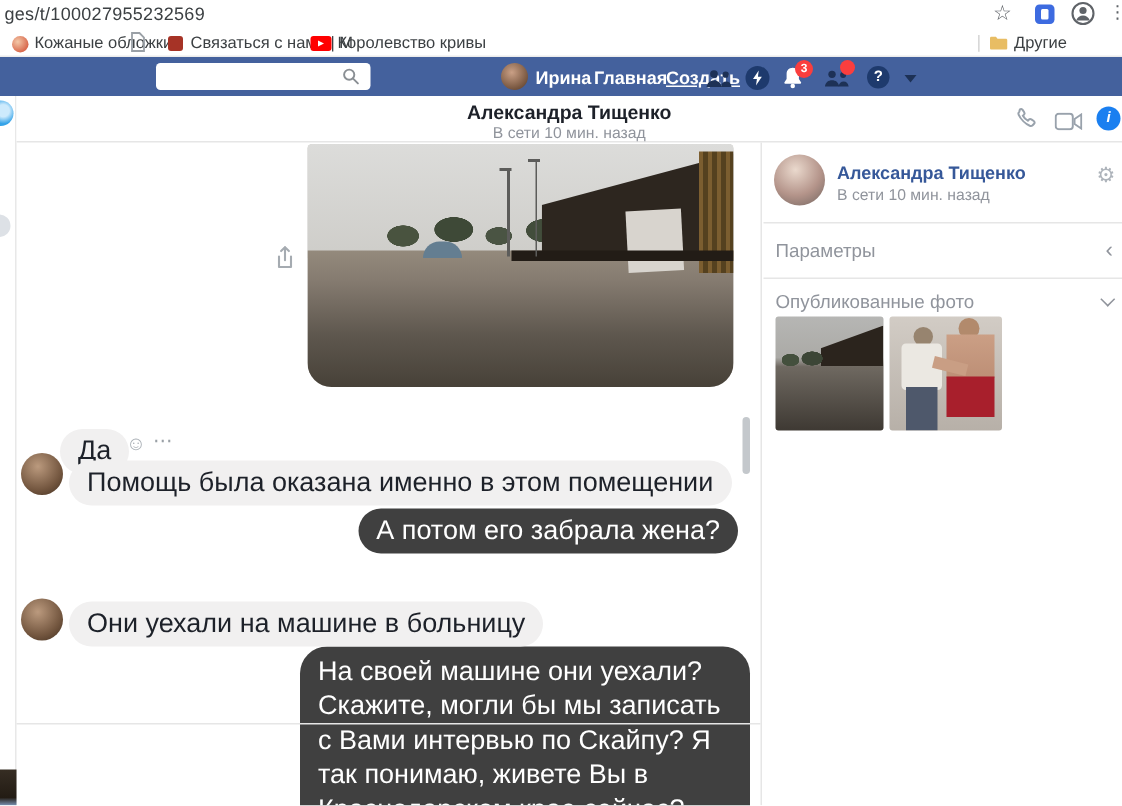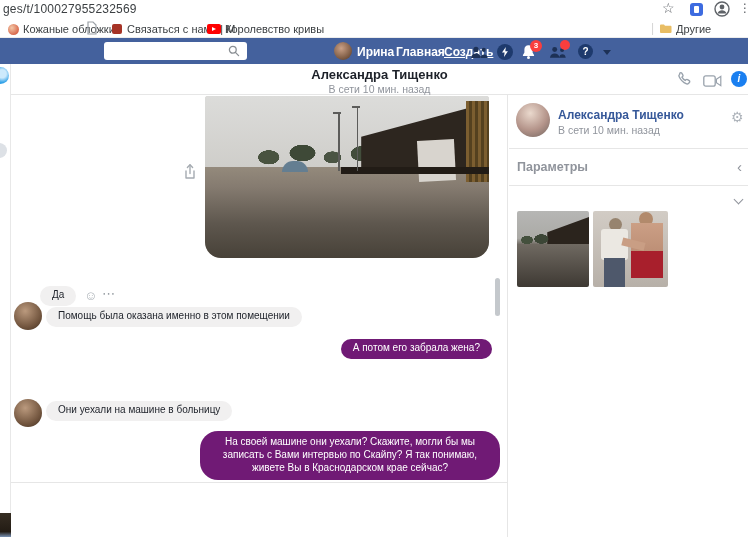--- a/index.html
+++ b/index.html
@@ -92,23 +92,23 @@
   .cp-slats{position:absolute;right:0;top:3%;width:8%;height:50%;
             background:repeating-linear-gradient(90deg,#7c5e30 0 3px,#55411f 3px 6px);}
   .cp-deck{position:absolute;right:0;top:44%;width:52%;height:4%;background:#221c16;}
   .cp-pole1{position:absolute;left:47%;top:11%;width:1.5px;height:35%;background:#5c5c5a;}
   .cp-pole2{position:absolute;left:53.5%;top:7%;width:1.5px;height:39%;background:#5c5c5a;}
   .cp-lamp1{position:absolute;left:45.2%;top:10%;width:8px;height:2px;background:#5c5c5a;}
   .cp-lamp2{position:absolute;left:51.7%;top:6%;width:8px;height:2px;background:#5c5c5a;}
   .share-ic{left:182px;top:163px;}
 
   
-  .bubble{font-size:10px;line-height:1.28;padding:3px 12px 4px;border-radius:17px;white-space:nowrap;}
+  .bubble{font-size:18px;line-height:1.28;padding:3px 12px 4px;border-radius:17px;white-space:nowrap;}
   .in{background:#f1f0f0;color:#1d2129;}
-  .out{background:#701a75;color:#fff;text-align:center;}
+  .out{background:#404040;color:#fff;}
   .m-in1{left:40px;top:286px;}
   .hov-smile{left:84px;top:288px;font-size:13px;color:#aab0b6;}
   .hov-more{left:102px;top:286px;font-size:13px;color:#9aa0a6;letter-spacing:1px;}
   .ava{width:28px;height:28px;border-radius:50%;
        background:radial-gradient(circle at 40% 32%, #bb9a7e, #73563f 62%, #3f2d1e);}
   .ava1{left:14px;top:302px;}
   .ava2{left:14px;top:399px;}
   .m-in2{left:46px;top:307px;}
   .m-out1{right:256px;top:339px;}
   .m-in3{left:40px;top:381px;}
@@ -121,21 +121,21 @@
 
   
   .sb-ava{left:516px;top:103px;width:34px;height:34px;border-radius:50%;
           background:radial-gradient(circle at 42% 30%, #ead9cd, #b4948a 55%, #6f635e);}
   .sb-name{left:558px;top:108px;font-size:12px;font-weight:600;color:#365899;}
   .sb-status{left:558px;top:124px;font-size:10.5px;color:#90949c;}
   .sb-gear{left:731px;top:109px;font-size:14px;color:#aeb4bb;font-family:"DejaVu Sans",sans-serif;}
   .sb-div1{left:509px;top:148px;width:239px;height:1px;background:#e6e6e6;}
   .sb-div2{left:509px;top:185px;width:239px;height:1px;background:#e6e6e6;}
   .sb-sec{font-size:12.5px;color:#90949c;}
-  .sb-opt{left:517px;top:160px;font-weight:bold;}
+  .sb-opt{left:517px;top:160px;}
   .sb-opt-chev{left:737px;top:158px;font-size:15px;color:#90949c;}
   .sb-photos{left:517px;top:194px;}
   .chev-down{left:735px;top:196px;width:7px;height:7px;border-right:1.5px solid #90949c;
              border-bottom:1.5px solid #90949c;transform:rotate(45deg);}
   .thumb{overflow:hidden;border-radius:2px;}
   .thumb1{left:517px;top:211px;width:72px;height:76px;
           background:linear-gradient(180deg,#b6b6b4 0%,#abaaa6 36%,#6f6961 44%,#3e3933 100%);}
   .t1-struct{position:absolute;right:0;top:8%;width:58%;height:36%;background:#2b241d;
              clip-path:polygon(0 55%,100% 0,100% 100%,0 100%);}
   .t1-trees{position:absolute;left:2%;top:30%;width:50%;height:14%;background:
@@ -280,20 +280,21 @@
   <div class="abs vdivider"></div>
 
   <div class="abs sb-ava"></div>
   <span class="abs sb-name">Александра Тищенко</span>
   <span class="abs sb-status">В сети 10 мин. назад</span>
   <span class="abs sb-gear">⚙</span>
   <div class="abs sb-div1"></div>
   <span class="abs sb-sec sb-opt">Параметры</span>
   <span class="abs sb-opt-chev">‹</span>
   <div class="abs sb-div2"></div>
+  <span class="abs sb-sec sb-photos">Опубликованные фото</span>
   <span class="abs chev-down"></span>
 
   <div class="abs thumb thumb1">
     <div class="t1-struct"></div>
     <div class="t1-trees"></div>
   </div>
   <div class="abs thumb thumb2">
     <div class="t2-head1"></div>
     <div class="t2-torso1"></div>
     <div class="t2-legs1"></div>

